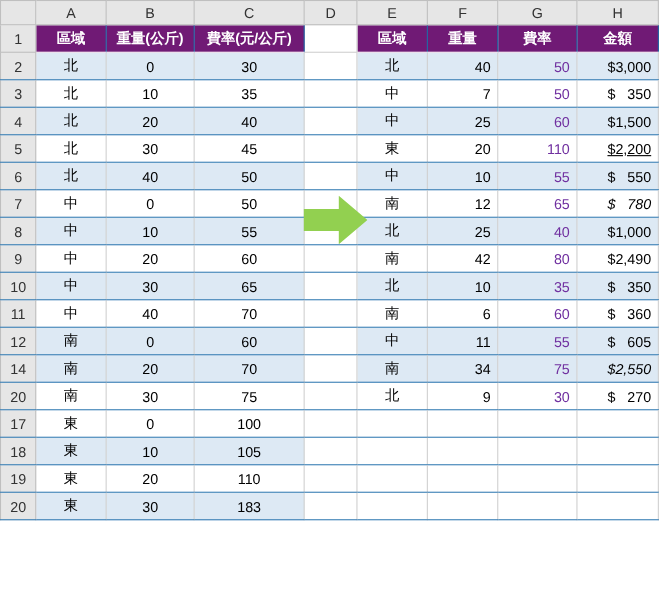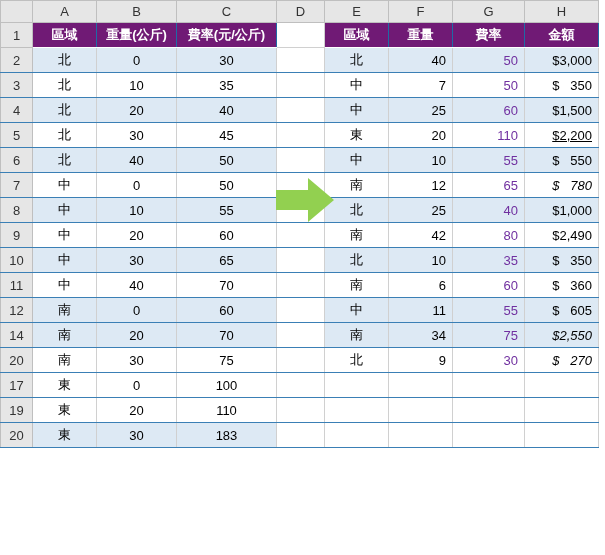--- a/index.html
+++ b/index.html
@@ -184,27 +184,38 @@
       </tr>
       <tr class="divline">
         <td class="row-hdr">20</td>
         <td class="plain ctr ">南</td>
         <td class="plain ctr ">30</td>
         <td class="plain ctr ">75</td>
         <td class="empty "></td>
         <td class="plain ctr ">北</td>
         <td class="plain rgt ">9</td>
         <td class="plain rgt purple ">30</td>
-        <td class="plain rgt " style="white-space: pre; font-style: italic;">$   270</td>
+        <td class="plain rgt " style="white-space: pre;">$   270</td>
       </tr>
       <tr class="divline">
         <td class="row-hdr">17</td>
         <td class="plain ctr ">東</td>
         <td class="plain ctr ">0</td>
         <td class="plain ctr ">100</td>
+        <td class="empty "></td>
+        <td class="empty "></td>
+        <td class="empty "></td>
+        <td class="empty "></td>
+        <td class="empty "></td>
+      </tr>
+      <tr class="divline">
+        <td class="row-hdr">18</td>
+        <td class="band ctr ">東</td>
+        <td class="band ctr ">10</td>
+        <td class="band ctr ">105</td>
         <td class="empty "></td>
         <td class="empty "></td>
         <td class="empty "></td>
         <td class="empty "></td>
         <td class="empty "></td>
       </tr>
       <tr class="divline">
         <td class="row-hdr">19</td>
         <td class="plain ctr ">東</td>
         <td class="plain ctr ">20</td>

